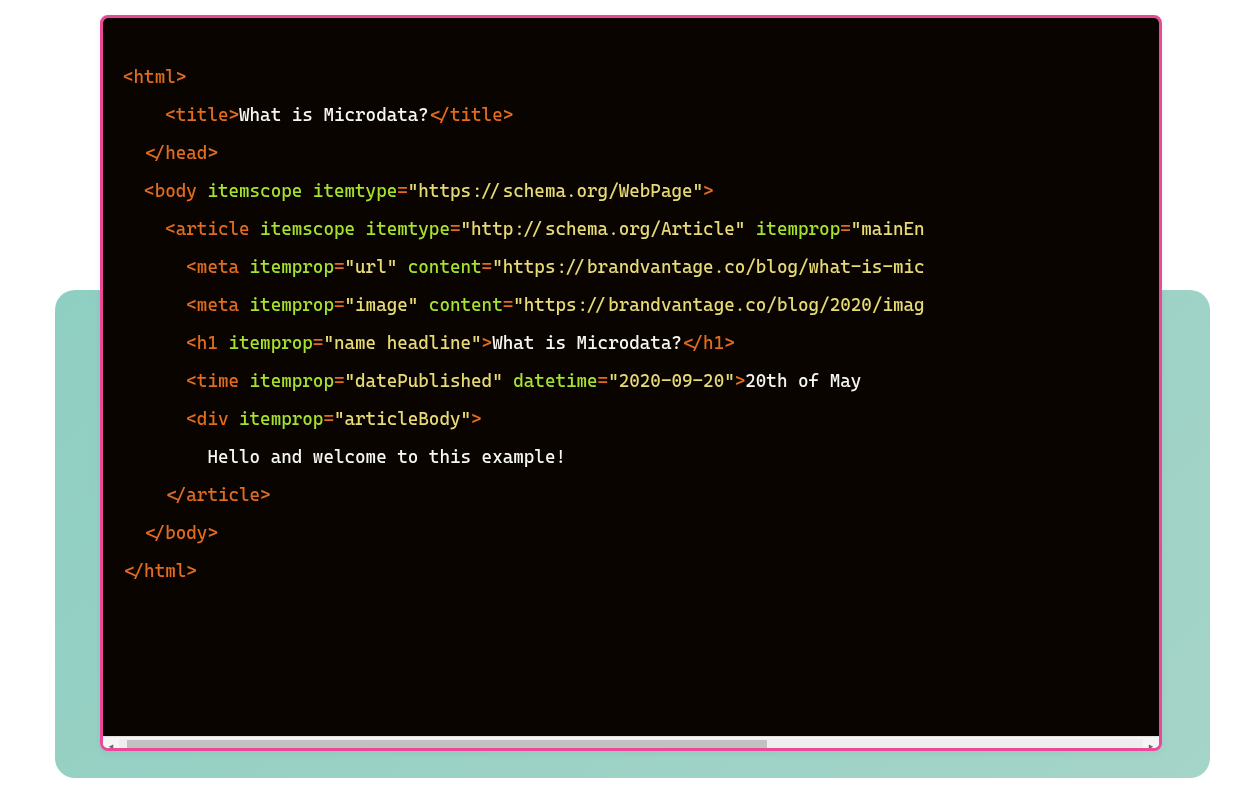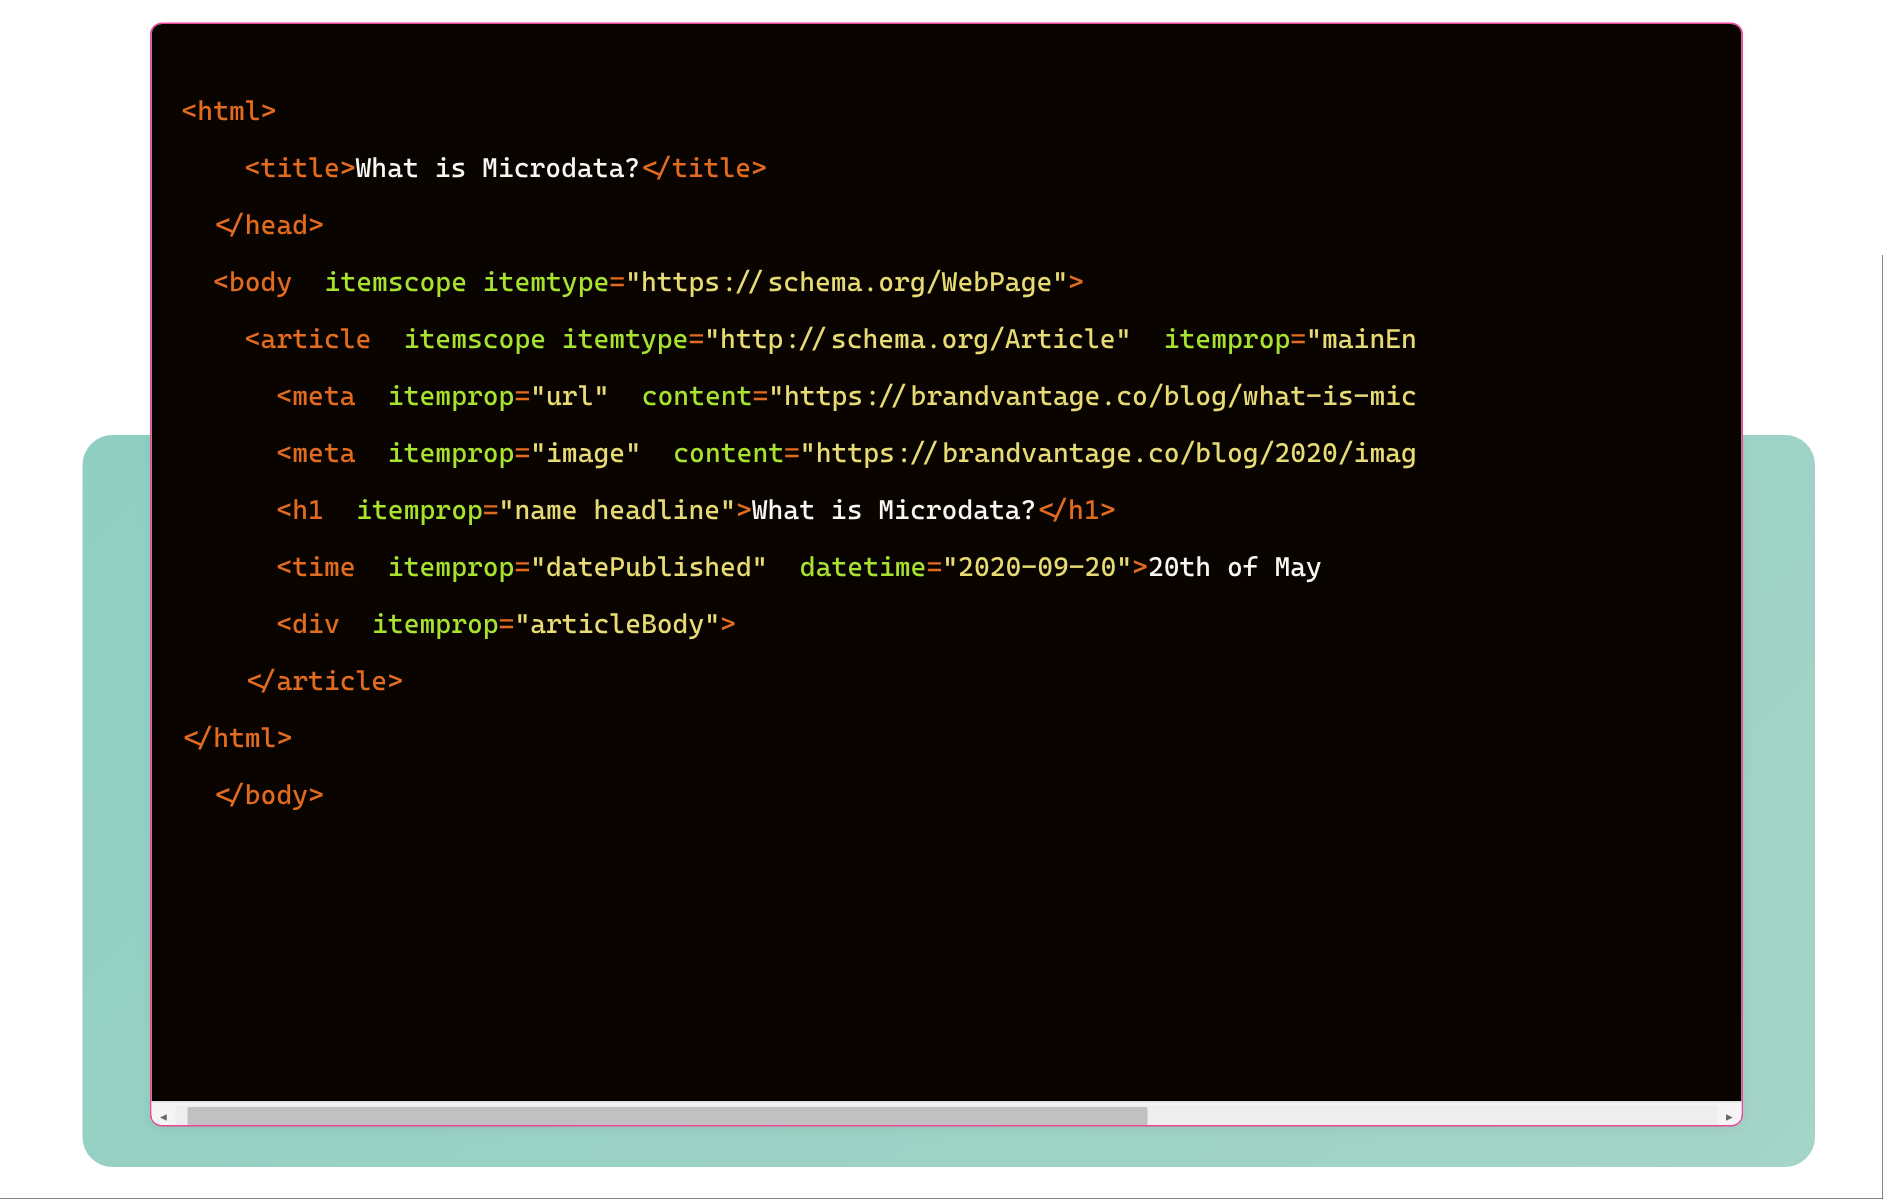--- a/index.html
+++ b/index.html
@@ -24,21 +24,21 @@
       background: linear-gradient(135deg, #8fcfc2 0%, #a5d4c8 100%);
       border-radius: 20px;
     }
     .code-window {
       position: absolute;
       left: 100px;
       top: 15px;
       width: 1062px;
       height: 736px;
       background: #ffffff;
-      border: 1px solid #ec4899;
+      border: 3px solid #ec4899;
       border-radius: 8px;
       overflow: hidden;
       box-shadow: 0 2px 8px rgba(0,0,0,0.05);
     }
     .code-editor {
       width: 100%;
       height: 718px;
       background: #0a0400;
       overflow-x: auto;
       overflow-y: hidden;
@@ -49,21 +49,21 @@
       font-size: 18px;
       line-height: 38px;
       white-space: nowrap;
       color: #f8f8f2;
     }
     .code-line {
       display: block;
       white-space: pre;
     }
     .tag { color: #e16b1f; }
-    .attr { color: #a6e22e; margin-left: 11px; }
+    .attr { color: #a6e22e; }
     .op { color: #e16b1f; }
     .str { color: #e6db74; }
     .txt { color: #f8f8f2; }
     .scrollbar-container {
       width: 100%;
       height: 18px;
       background: #f5f5f5;
       border-top: 1px solid #e0e0e0;
       position: relative;
       display: flex;
@@ -107,23 +107,24 @@
         <span class="code-line"><span></span><span class="tag">&lt;html&gt;</span></span>
         <span class="code-line"><span>    </span><span class="tag">&lt;title&gt;</span><span class="txt">What is Microdata?</span><span class="tag">&lt;/title&gt;</span></span>
         <span class="code-line"><span>  </span><span class="tag">&lt;/head&gt;</span></span>
         <span class="code-line"><span>  </span><span class="tag">&lt;body </span><span class="attr">itemscope itemtype</span><span class="op">=</span><span class="str">"https://schema.org/WebPage"</span><span class="tag">&gt;</span></span>
         <span class="code-line"><span>    </span><span class="tag">&lt;article </span><span class="attr">itemscope itemtype</span><span class="op">=</span><span class="str">"http://schema.org/Article"</span><span class="txt"> </span><span class="attr">itemprop</span><span class="op">=</span><span class="str">"mainEn</span></span>
         <span class="code-line"><span>      </span><span class="tag">&lt;meta </span><span class="attr">itemprop</span><span class="op">=</span><span class="str">"url"</span><span class="txt"> </span><span class="attr">content</span><span class="op">=</span><span class="str">"https://brandvantage.co/blog/what-is-mic</span></span>
         <span class="code-line"><span>      </span><span class="tag">&lt;meta </span><span class="attr">itemprop</span><span class="op">=</span><span class="str">"image"</span><span class="txt"> </span><span class="attr">content</span><span class="op">=</span><span class="str">"https://brandvantage.co/blog/2020/imag</span></span>
         <span class="code-line"><span>      </span><span class="tag">&lt;h1 </span><span class="attr">itemprop</span><span class="op">=</span><span class="str">"name headline"</span><span class="tag">&gt;</span><span class="txt">What is Microdata?</span><span class="tag">&lt;/h1&gt;</span></span>
         <span class="code-line"><span>      </span><span class="tag">&lt;time </span><span class="attr">itemprop</span><span class="op">=</span><span class="str">"datePublished"</span><span class="txt"> </span><span class="attr">datetime</span><span class="op">=</span><span class="str">"2020-09-20"</span><span class="tag">&gt;</span><span class="txt">20th of May</span></span>
         <span class="code-line"><span>      </span><span class="tag">&lt;div </span><span class="attr">itemprop</span><span class="op">=</span><span class="str">"articleBody"</span><span class="tag">&gt;</span></span>
+        <span class="code-line"><span>        </span><span class="txt">Hello and welcome to this example!</span></span>
         <span class="code-line"><span>    </span><span class="tag">&lt;/article&gt;</span></span>
+        <span class="code-line"><span>  </span><span class="tag">&lt;/body&gt;</span></span>
         <span class="code-line"><span></span><span class="tag">&lt;/html&gt;</span></span>
-        <span class="code-line"><span>  </span><span class="tag">&lt;/body&gt;</span></span>
       </div>
   </div>
   <div class="scrollbar-container">
     <div class="scroll-arrow">◂</div>
     <div class="scroll-track">
       <div class="scroll-thumb"></div>
     </div>
     <div class="scroll-arrow">▸</div>
   </div>
 </div>

